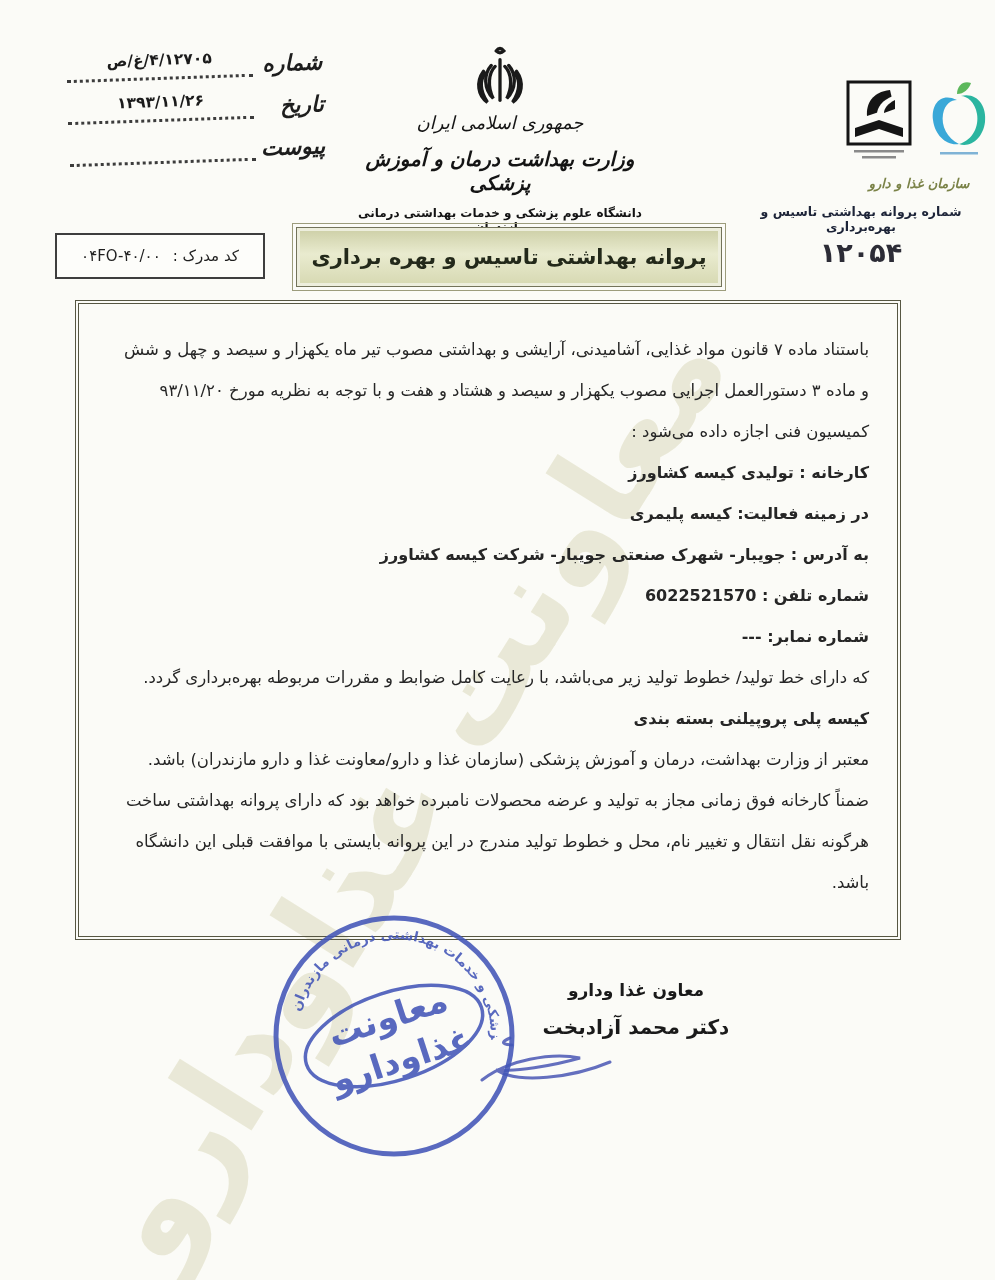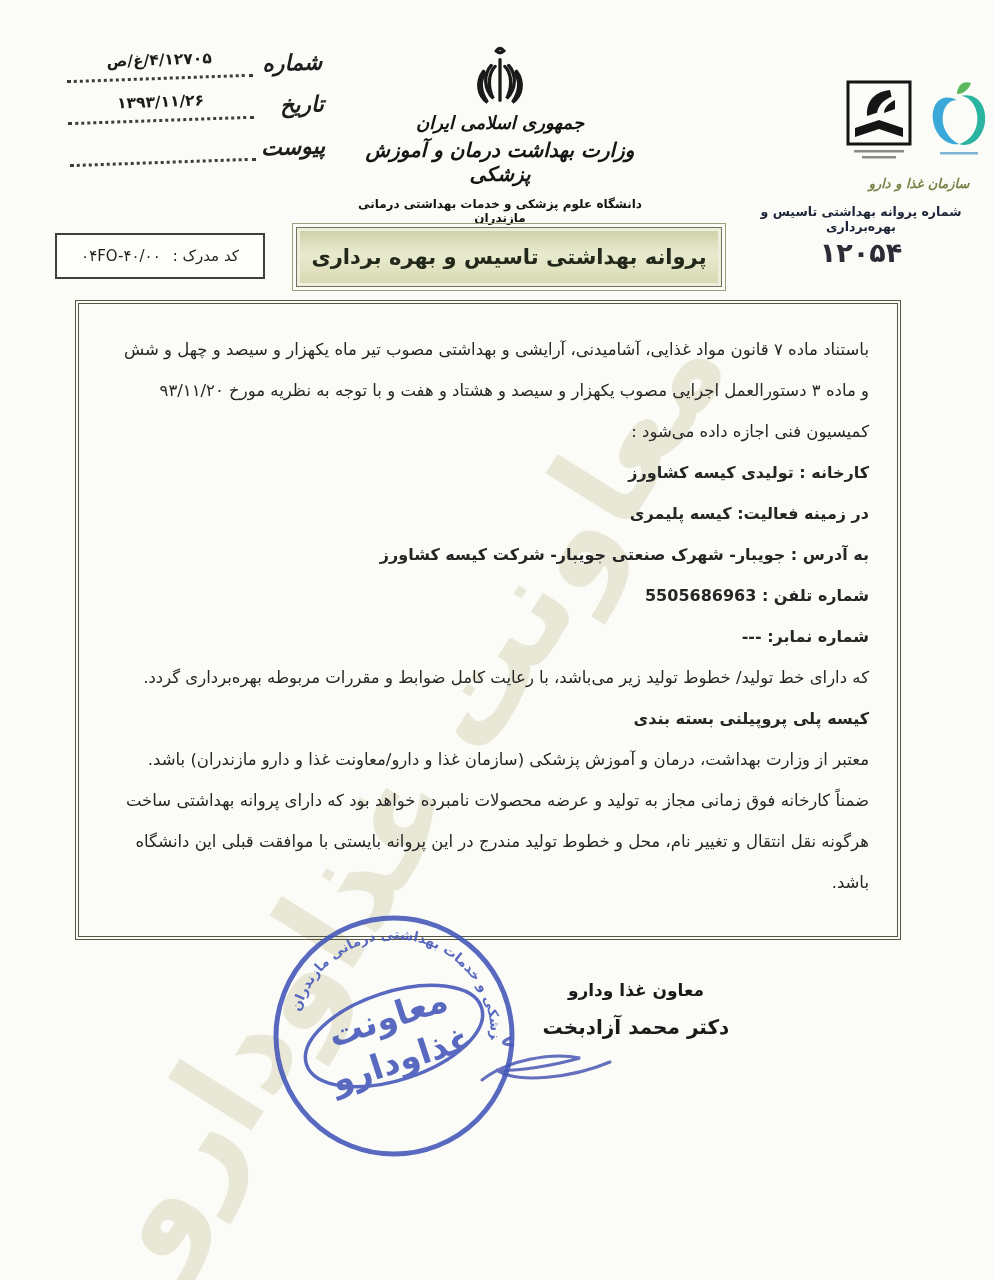--- a/index.html
+++ b/index.html
@@ -21,22 +21,22 @@
   .fields { position:absolute; left:52px; top:50px; width:272px; direction:rtl; transform:rotate(-2deg); z-index:2; }
   .frow { display:flex; align-items:flex-end; margin-bottom:13px; }
   .flabel { font-size:22px; font-weight:bold; font-style:italic; color:#1d1d1d; width:64px; margin-left:6px; }
   .fcol { display:flex; flex-direction:column; align-items:center; width:186px; }
   .fvalue { font-size:15.5px; font-weight:bold; color:#1b1b1b; height:24px; direction:rtl; }
   .dots { width:100%; border-bottom:3px dotted #3c3c3c; height:2px; }
 
   
   .header-center { position:absolute; left:348px; top:44px; width:304px; text-align:center; color:#141414; z-index:2; }
   .emblem { display:block; margin:0 auto; }
-  .h-country  { font-size:18px; font-weight:bold; font-style:italic; margin-top:-4px; }
-  .h-ministry { font-size:20px; font-weight:bold; font-style:italic; margin-top:5px; }
+  .h-country  { font-size:18px; font-weight:normal; font-style:italic; margin-top:-4px; }
+  .h-ministry { font-size:20px; font-weight:bold; font-style:italic; margin-top:14px; }
   .h-university { font-size:12px; font-weight:bold; margin-top:11px; }
 
   
   .logos { position:absolute; left:846px; top:80px; width:144px; display:flex; justify-content:space-between; align-items:flex-start; z-index:2; }
   .org-name { position:absolute; left:850px; top:176px; width:138px; text-align:center;
               font-size:13px; font-weight:bold; font-style:italic; color:#7a8247; z-index:2; }
 
   .permit-no { position:absolute; left:732px; top:204px; width:258px; text-align:center; z-index:2; }
   .permit-no-label { font-size:12.5px; font-weight:bold; color:#1d2438; }
   .permit-no-value { font-size:27px; font-weight:bold; color:#2c2c36; margin-top:3px; letter-spacing:3px; }
@@ -154,21 +154,21 @@
   </div>
 
   <div class="main-box">
     <div class="body-lines">
         <div class="bline">باستناد ماده ۷ قانون مواد غذایی، آشامیدنی، آرایشی و بهداشتی مصوب تیر ماه یکهزار و سیصد و چهل و شش</div>
         <div class="bline">و ماده ۳ دستورالعمل اجرایی مصوب یکهزار و سیصد و هشتاد و هفت و با توجه به نظریه مورخ ۹۳/۱۱/۲۰</div>
         <div class="bline">کمیسیون فنی اجازه داده می‌شود :</div>
         <div class="bline bold">کارخانه : تولیدی کیسه کشاورز</div>
         <div class="bline bold">در زمینه فعالیت: کیسه پلیمری</div>
         <div class="bline bold">به آدرس : جویبار- شهرک صنعتی جویبار- شرکت کیسه کشاورز</div>
-        <div class="bline bold">شماره تلفن : 5505686963</div>
+        <div class="bline bold">شماره تلفن : 6022521570</div>
         <div class="bline bold">شماره نمابر: ---</div>
         <div class="bline">که دارای خط تولید/ خطوط تولید زیر می‌باشد، با رعایت کامل ضوابط و مقررات مربوطه بهره‌برداری گردد.</div>
         <div class="bline bold">کیسه پلی پروپیلنی بسته بندی</div>
         <div class="bline">معتبر از وزارت بهداشت، درمان و آموزش پزشکی (سازمان غذا و دارو/معاونت غذا و دارو مازندران) باشد.</div>
         <div class="bline">ضمناً کارخانه فوق زمانی مجاز به تولید و عرضه محصولات نامبرده خواهد بود که دارای پروانه بهداشتی ساخت</div>
         <div class="bline">هرگونه نقل انتقال و تغییر نام، محل و خطوط تولید مندرج در این پروانه بایستی با موافقت قبلی این دانشگاه</div>
         <div class="bline">باشد.</div>
       </div>
   </div>
 

